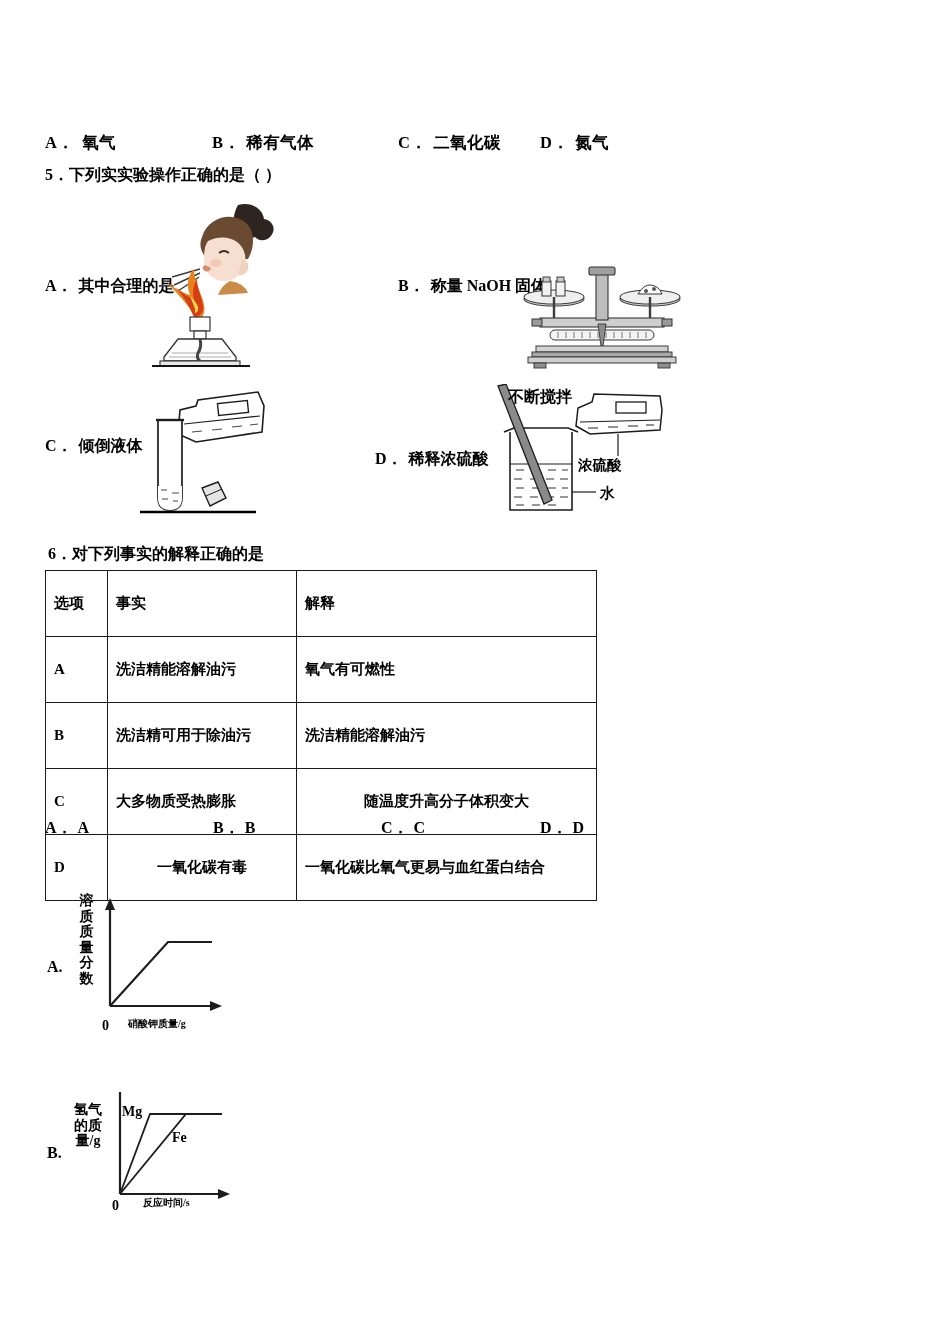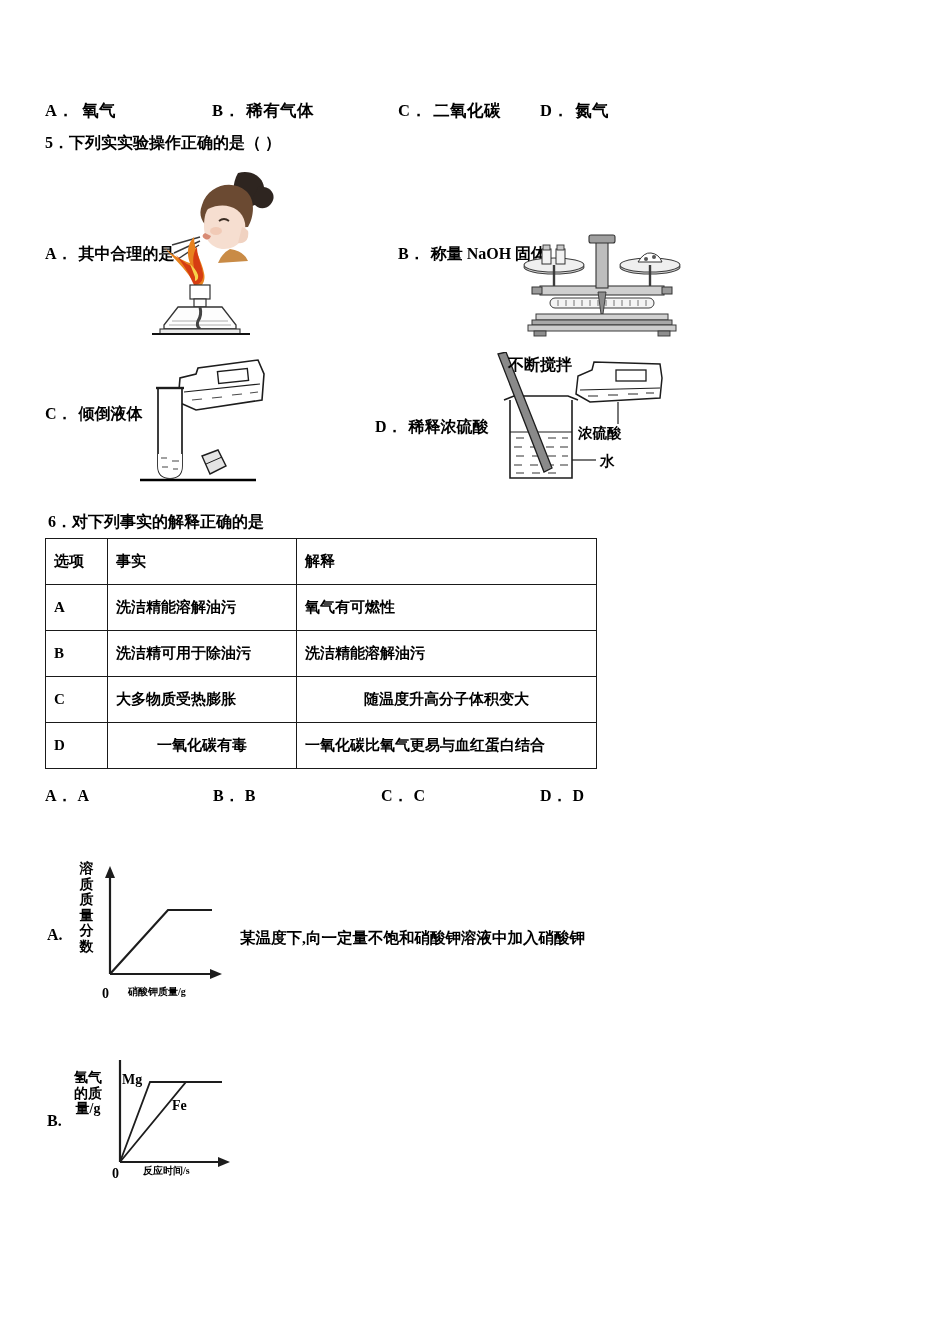--- a/index.html
+++ b/index.html
@@ -4,42 +4,42 @@
 <style>
   html,body{margin:0;padding:0;}
   body{
     width:950px;height:1344px;
     background:#ffffff;
     font-family:"Liberation Serif","DejaVu Serif",serif;
     color:#000;
     position:relative;
     overflow:hidden;
   }
-  .page{position:absolute;inset:0;}
+  .page{position:absolute;inset:0;margin-top:32px;}
 
   
   .opt-row{position:absolute;font-weight:bold;font-size:16.5px;letter-spacing:.4px;white-space:nowrap;}
   .qtext{position:absolute;font-weight:bold;font-size:16px;white-space:nowrap;}
   .lbl{position:absolute;font-weight:bold;font-size:16px;white-space:nowrap;}
   .desc{position:absolute;font-weight:bold;font-size:15.5px;white-space:nowrap;}
 
   
   .illus{position:absolute;}
 
   
   table.facts{
     position:absolute;left:45px;top:538px;width:500px;
     border-collapse:collapse;
     table-layout:fixed;
   }
   table.facts td{
     border:1.4px solid #1a1a1a;
     font-weight:bold;
     font-size:15px;
-    padding:6px 8px;
+    padding:16px 8px;
     height:33px;
     vertical-align:middle;
     line-height:1.25;
   }
   td.c0{width:45px;}
   td.c1{width:172px;}
   td.c2{width:283px;}
   td.center{text-align:center;}
 
   
@@ -339,21 +339,20 @@
       <line x1="10" y1="112" x2="112" y2="112" stroke="#1d1d1d" stroke-width="2.2"></line>
       <polygon points="122,112 110,107 110,117" fill="#1d1d1d"></polygon>
 
       <polyline points="10,112 68,48 112,48" fill="none" stroke="#1d1d1d" stroke-width="2.2"></polyline>
     </svg>
   </div>
 
   <div class="zero" style="left:102px;top:986px;">0</div>
   <div class="axlabel" style="left:128px;top:985px;">硝酸钾质量/g</div>
 
-  <div class="desc" style="left:240px;top:928px;">某温度下,向一定量不饱和硝酸钾溶液中加入硝酸钾</div>
 
   <div class="lbl" style="left:47px;top:1112px;">B.</div>
 
   <div class="vstack" style="left:72px;top:1070px;width:32px;">
     <span>氢气</span>
     <span>的质</span>
     <span>量/g</span>
   </div>
 
   <div class="illus" style="left:110px;top:1058px;width:130px;height:112px;">

